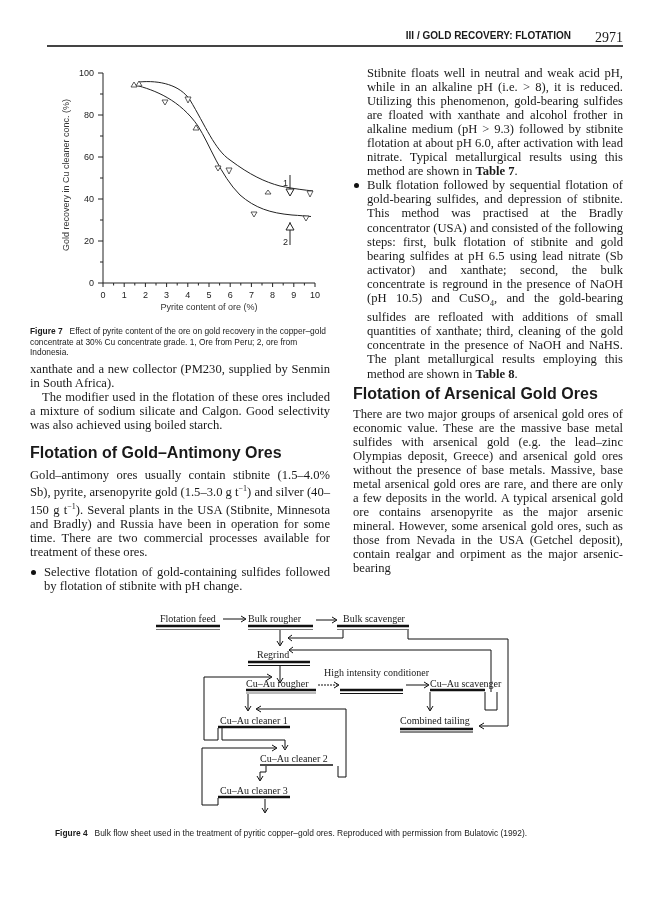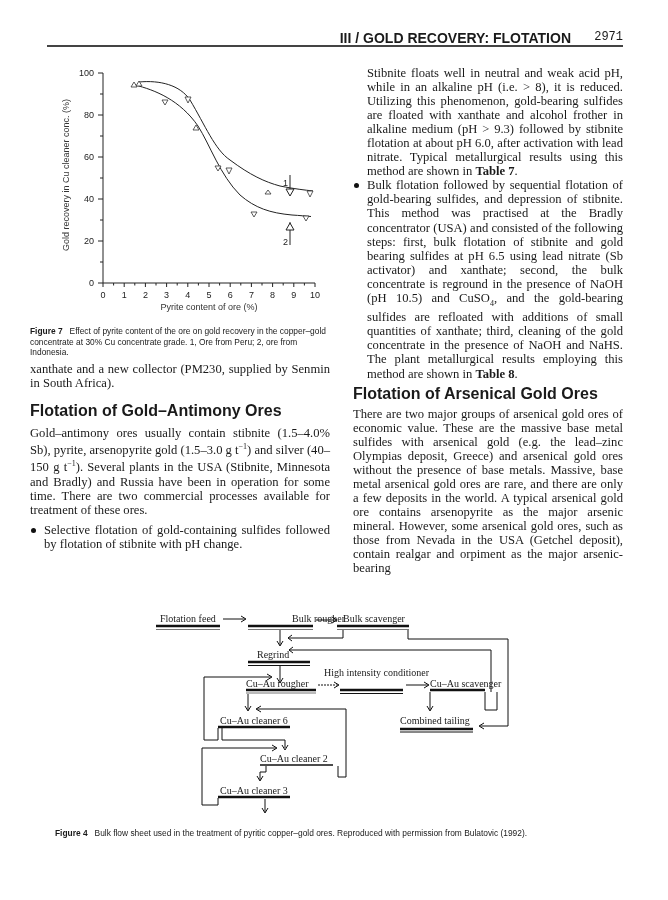--- a/index.html
+++ b/index.html
@@ -1,19 +1,19 @@
 <!DOCTYPE html>
 <html><head>
 <meta charset="utf-8">
 <style>
   html, body { margin: 0; padding: 0; background: #ffffff; }
   body { width: 668px; height: 900px; position: relative; overflow: hidden; color: #1a1a1a; }
   .abs { position: absolute; }
-  .header-title { position: absolute; top: 30px; right: 97px; font-family: "Liberation Sans", sans-serif; font-weight: bold; font-size: 14px; letter-spacing: 0px; }
-  .header-page { position: absolute; top: 30px; right: 45px; font-family: Liberation Mono, monospace; font-size: 12px; }
+  .header-title { position: absolute; top: 30px; right: 97px; font-family: "Liberation Sans", sans-serif; font-weight: bold; font-size: 10px; letter-spacing: 0px; }
+  .header-page { position: absolute; top: 30px; right: 45px; font-family: Liberation Serif, serif; font-size: 14px; }
   .header-rule { position: absolute; top: 45px; left: 47px; width: 576px; height: 2px; background: #444; }
   .serif { font-family: "Liberation Serif", serif; font-size: 12.6px; line-height: 14.05px; text-align: justify; }
   .col-left { position: absolute; left: 30px; width: 300px; }
   .col-right { position: absolute; left: 353px; width: 270px; }
   .para p { margin: 0; text-indent: 0; }
   .para p.indent { text-indent: 12px; }
   .caption { font-family: "Liberation Sans", sans-serif; font-size: 8.4px; line-height: 10.5px; }
   .caption b { font-weight: bold; }
   .h2 { font-family: "Liberation Sans", sans-serif; font-weight: bold; font-size: 16px; }
   .bullet { position: relative; padding-left: 14px; }
@@ -129,20 +129,21 @@
   </svg>
 </div>
 
 <div class="abs caption" style="left:30px; top:326px; width:300px;">
   <b>Figure 7</b>&nbsp;&nbsp;
   <span>Effect of pyrite content of the ore on gold recovery in the copper–gold concentrate at 30% Cu concentrate grade. 1, Ore from Peru; 2, ore from Indonesia.</span>
 </div>
 
 <div class="col-left serif para" style="top:362px;">
   <p>xanthate and a new collector (PM230, supplied by Senmin in South Africa).</p>
+  <p class="indent">The modifier used in the flotation of these ores included a mixture of sodium silicate and Calgon. Good selectivity was also achieved using boiled starch.</p>
   <div class="h2" style="margin-top:14px; margin-bottom:8px;">Flotation of Gold–Antimony Ores</div>
   <p>
     <span>Gold–antimony ores usually contain stibnite (1.5–4.0% Sb), pyrite, arsenopyrite gold (1.5–3.0 g t</span><sup style="font-size:8px;">−1</sup><span>) and silver (40–150 g t</span><sup style="font-size:8px;">−1</sup><span>). Several plants in the USA (Stibnite, Minnesota and Bradly) and Russia have been in operation for some time. There are two commercial processes available for treatment of these ores.</span>
   </p>
   <div class="bullet" style="margin-top:6px;">
     <span>Selective flotation of gold-containing sulfides followed by flotation of stibnite with pH change.</span>
   </div>
 </div>
 
 <div class="col-right serif para" style="top:66px;">
@@ -226,27 +227,27 @@
       <polyline points="272,745 277,748 272,751"></polyline>
 
       <polyline points="266,766 266,772 260,772 260,780"></polyline>
       <polyline points="257,776 260,781 263,776"></polyline>
 
       <line x1="265" y1="799" x2="265" y2="812"></line>
       <polyline points="262,808 265,813 268,808"></polyline>
     </g>
   </svg>
   <span class="fs-label" style="left:10px; top:5px;">Flotation feed</span>
-  <span class="fs-label" style="left:98px; top:5px;margin-left:44px;">Bulk rougher</span>
+  <span class="fs-label" style="left:98px; top:5px;">Bulk rougher</span>
   <span class="fs-label" style="left:193px; top:5px;">Bulk scavenger</span>
   <span class="fs-label" style="left:107px; top:41px;">Regrind</span>
   <span class="fs-label" style="left:174px; top:59px;">High intensity conditioner</span>
   <span class="fs-label" style="left:96px; top:70px;">Cu–Au rougher</span>
   <span class="fs-label" style="left:280px; top:70px;">Cu–Au scavenger</span>
-  <span class="fs-label" style="left:70px; top:107px;">Cu–Au cleaner 6</span>
+  <span class="fs-label" style="left:70px; top:107px;">Cu–Au cleaner 1</span>
   <span class="fs-label" style="left:250px; top:107px;">Combined tailing</span>
   <span class="fs-label" style="left:110px; top:145px;">Cu–Au cleaner 2</span>
   <span class="fs-label" style="left:70px; top:177px;">Cu–Au cleaner 3</span>
 </div>
 
 <div class="abs caption" style="left:55px; top:828px; width:600px;">
   <b>Figure 4</b>&nbsp;&nbsp;
   <span>Bulk flow sheet used in the treatment of pyritic copper–gold ores. Reproduced with permission from Bulatovic (1992).</span>
 </div>
 

